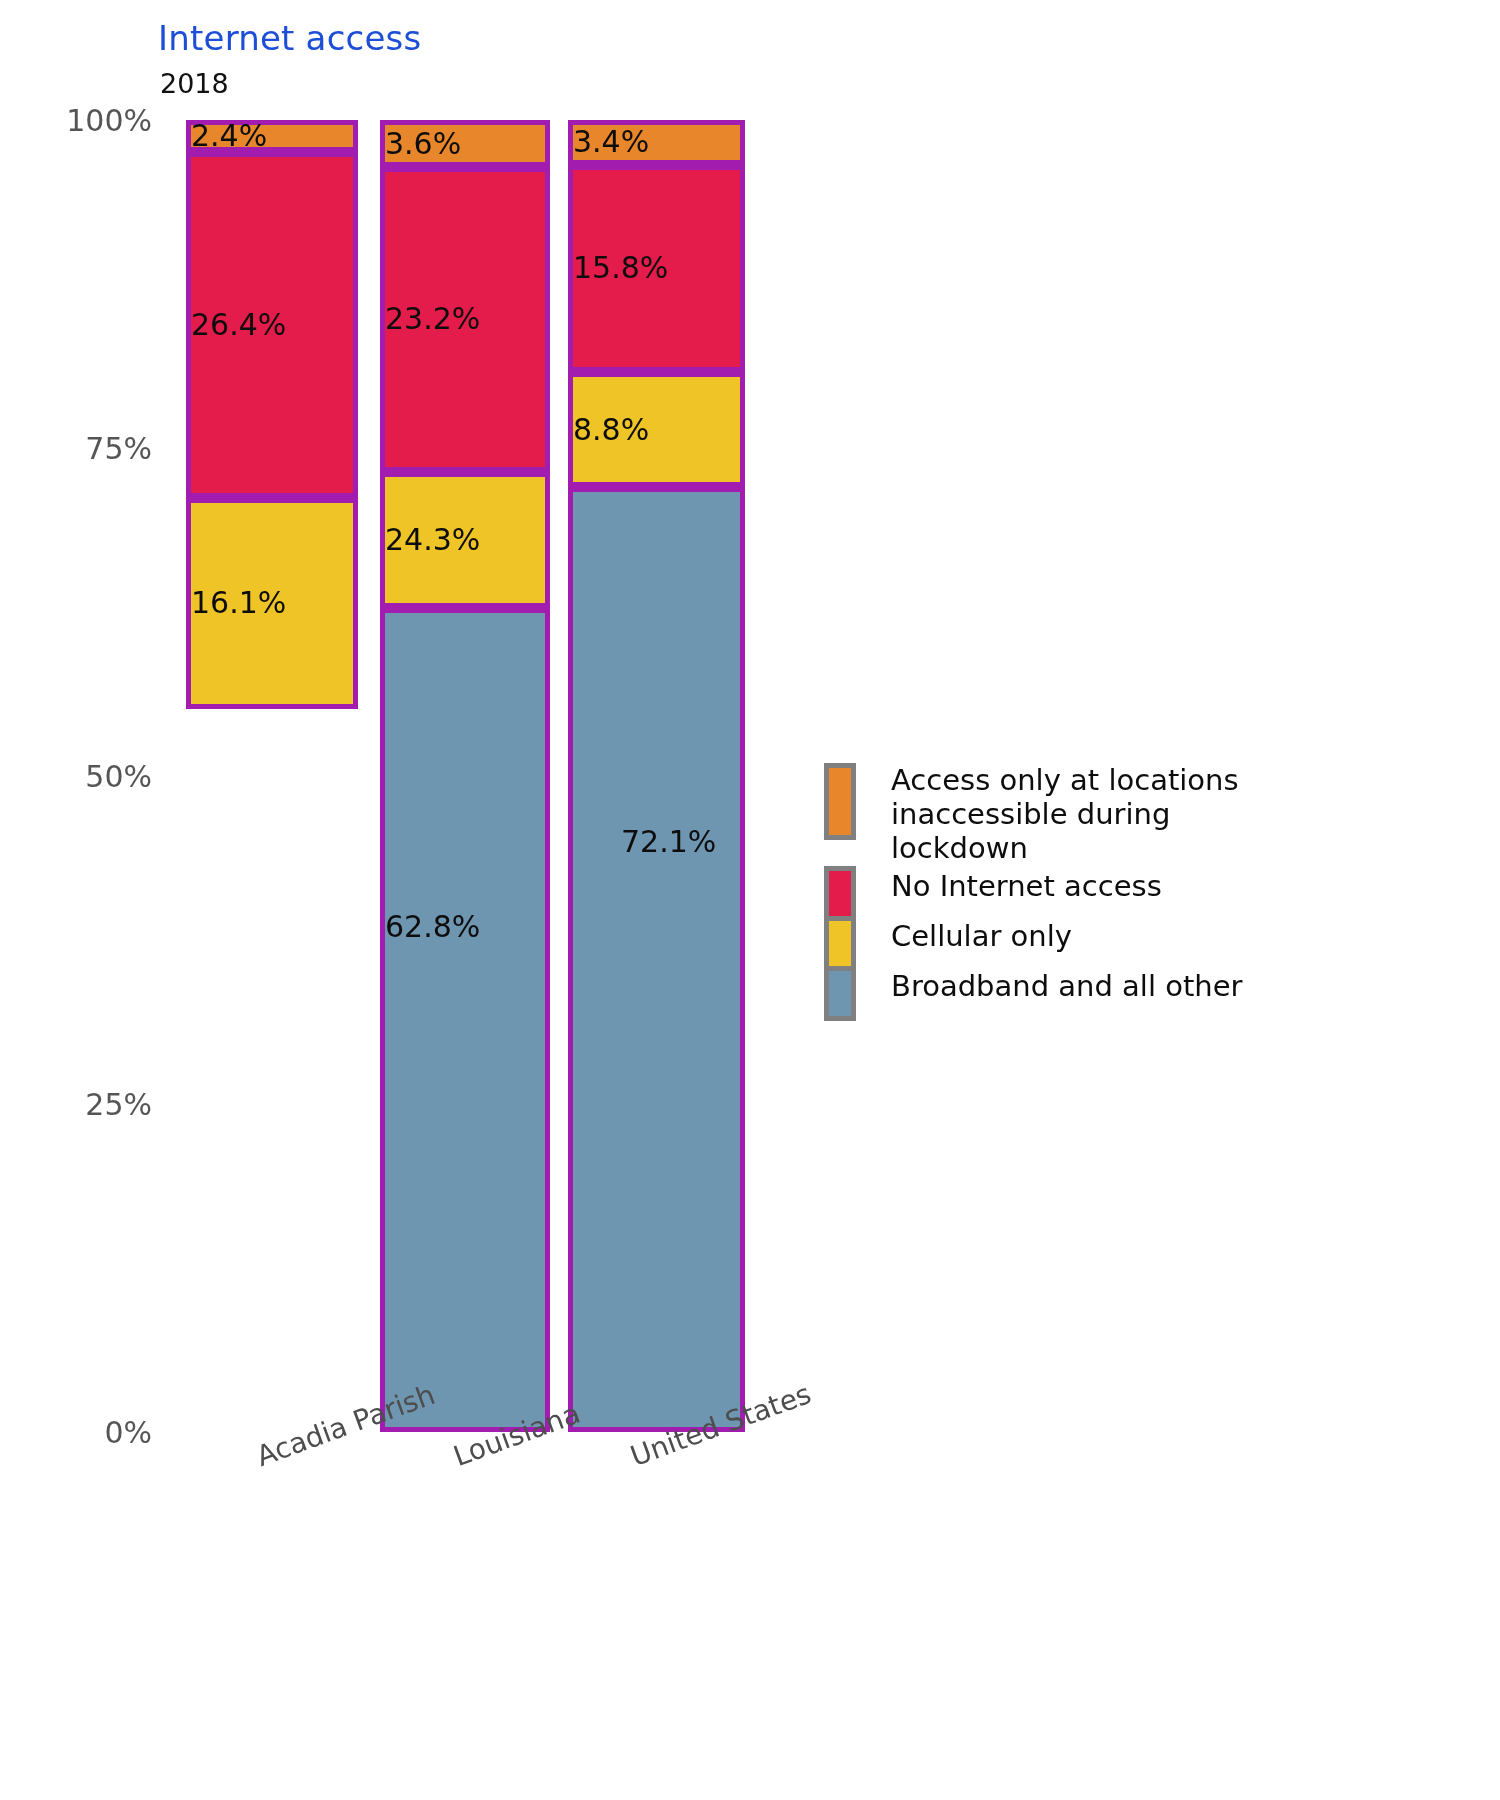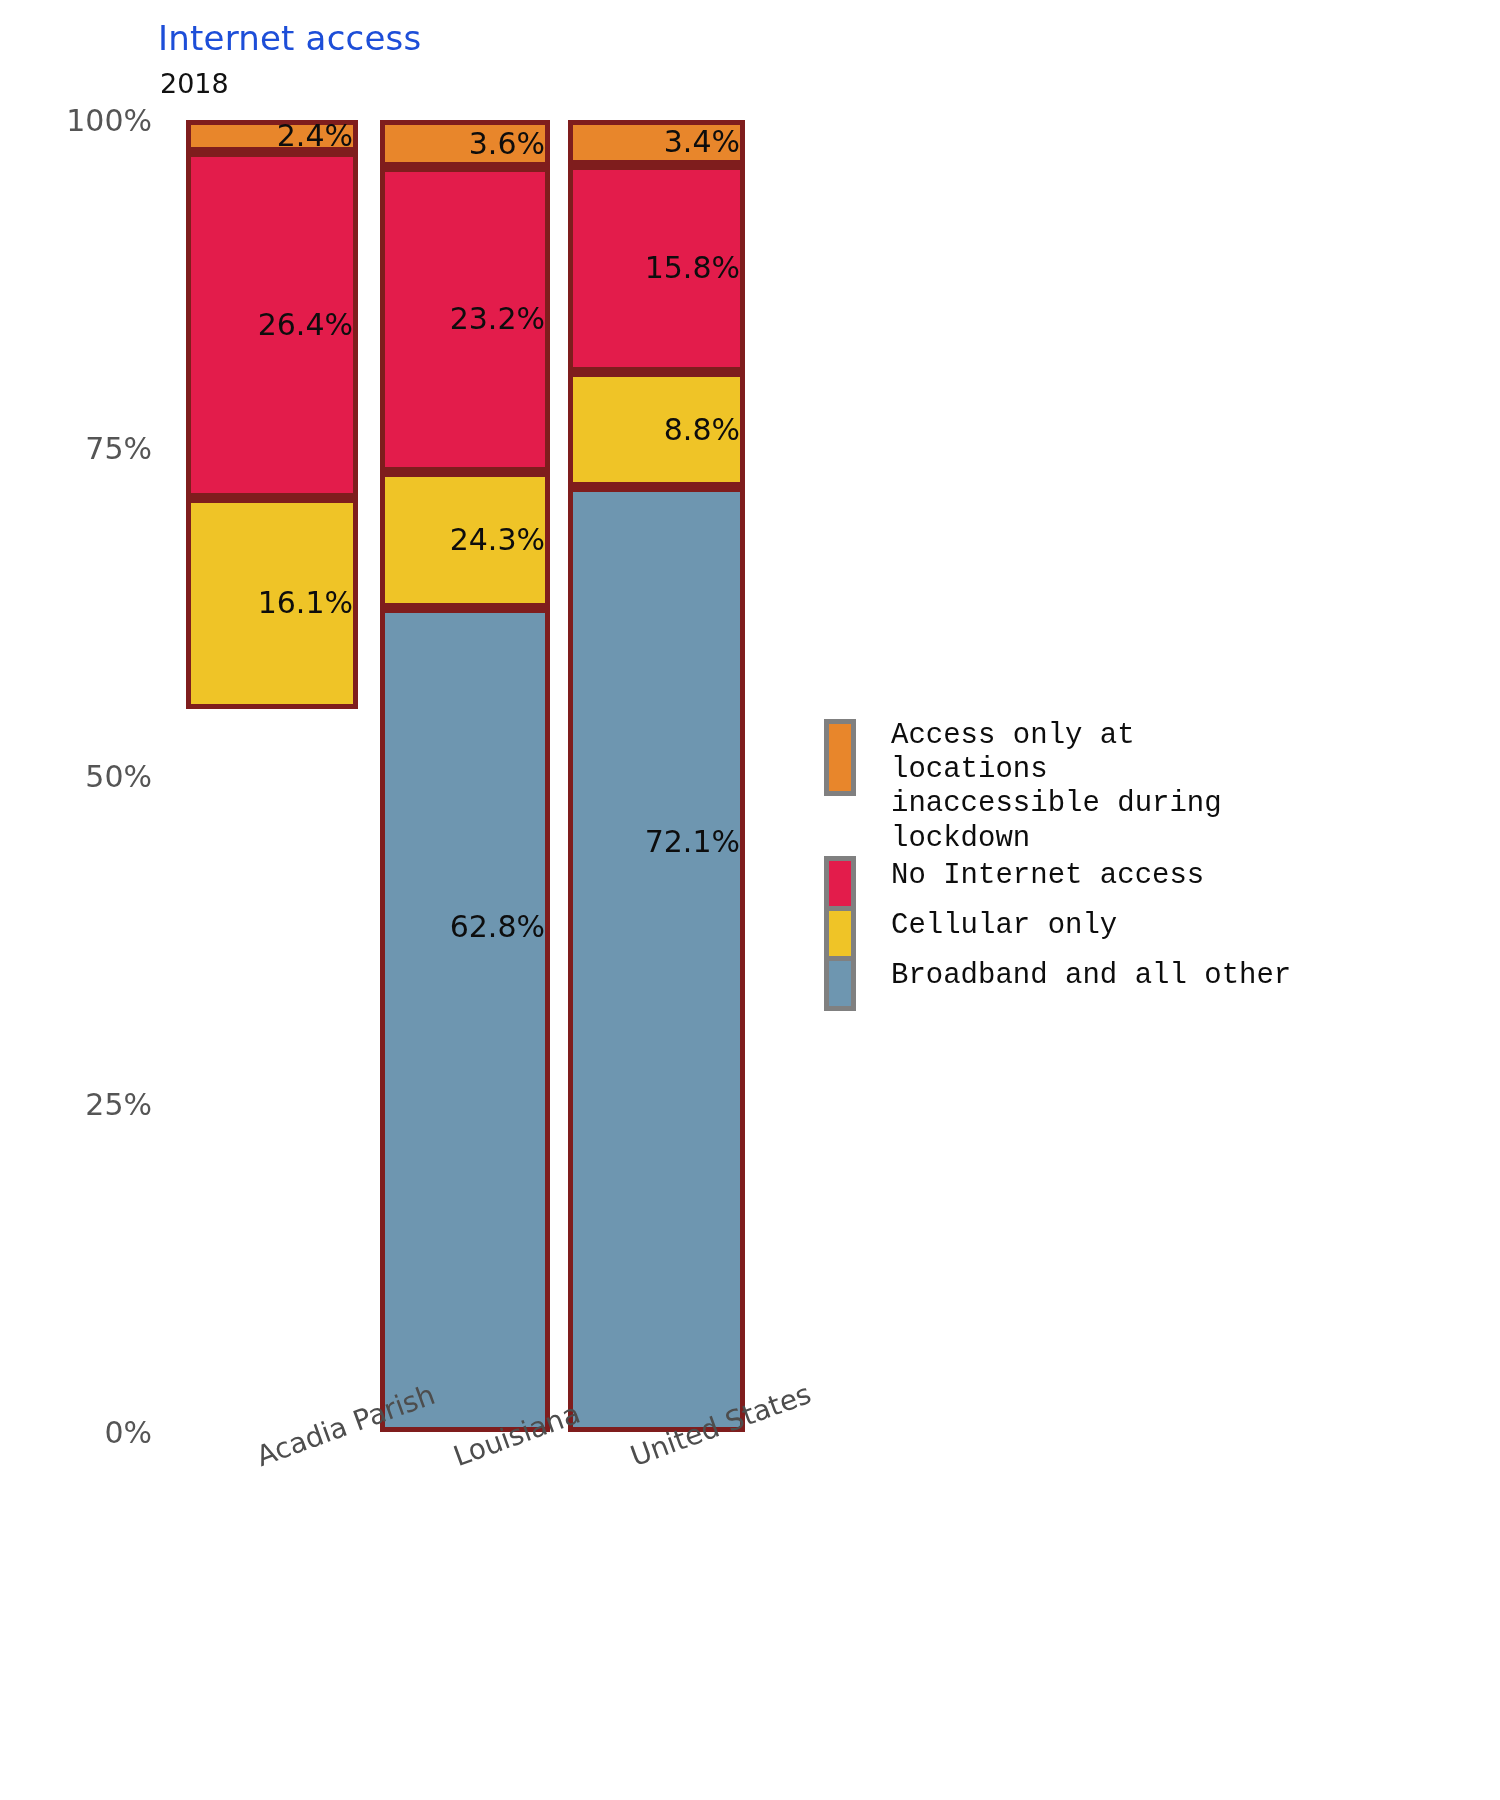--- a/index.html
+++ b/index.html
@@ -58,24 +58,24 @@
 
   .bar-column {
     position: absolute;
     box-sizing: border-box;
   }
   .bar-segment {
     position: absolute;
     left: 0;
     width: 100%;
     box-sizing: border-box;
-    border: 5px solid #7f1d1d;
+    border: 5px solid #a21caf;
     display: flex;
     align-items: center;
-    justify-content: flex-end;
+    justify-content: flex-start;
     overflow: visible;
   }
   .seg-label {
     font-size: 30px;
     color: #0d0d0d;
     white-space: nowrap;
     line-height: 1;
   }
 
   .cat-label {
@@ -84,23 +84,22 @@
     color: #4d4d4d;
     white-space: nowrap;
     transform-origin: left top;
     transform: rotate(-20deg);
   }
 
   
   #legend {
     position: absolute;
     left: 824px;
-    top: 719px;
+    top: 763px;
     width: 470px;
-    font-family: Liberation Mono, monospace;
   }
   .legend-row {
     position: relative;
     display: flex;
     align-items: flex-start;
   }
   .legend-swatch {
     width: 32px;
     flex: 0 0 32px;
     box-sizing: border-box;
@@ -171,21 +170,21 @@
     </div>
 
     <div class="bar-segment" style="top:44.6px; height:207.3px; background:#E31C4B;">
       <span class="seg-label">15.8%</span>
     </div>
 
     <div class="bar-segment" style="top:251.9px; height:115.5px; background:#EFC427;">
       <span class="seg-label">8.8%</span>
     </div>
 
-    <div class="bar-segment" style="top:367.4px; height:944.6px; background:#6E96B0;">
+    <div class="bar-segment" style="top:367.4px; height:944.6px; background:#6E96B0;padding-left:48px;">
       <span class="seg-label" style="margin-top:-236px;">72.1%</span>
     </div>
   </div>
 
   <div class="cat-label" style="left:252px; top:1442px;">Acadia Parish</div>
   <div class="cat-label" style="left:449px; top:1442px;">Louisiana</div>
   <div class="cat-label" style="left:626px; top:1442px;">United States</div>
 
 </div>
 

